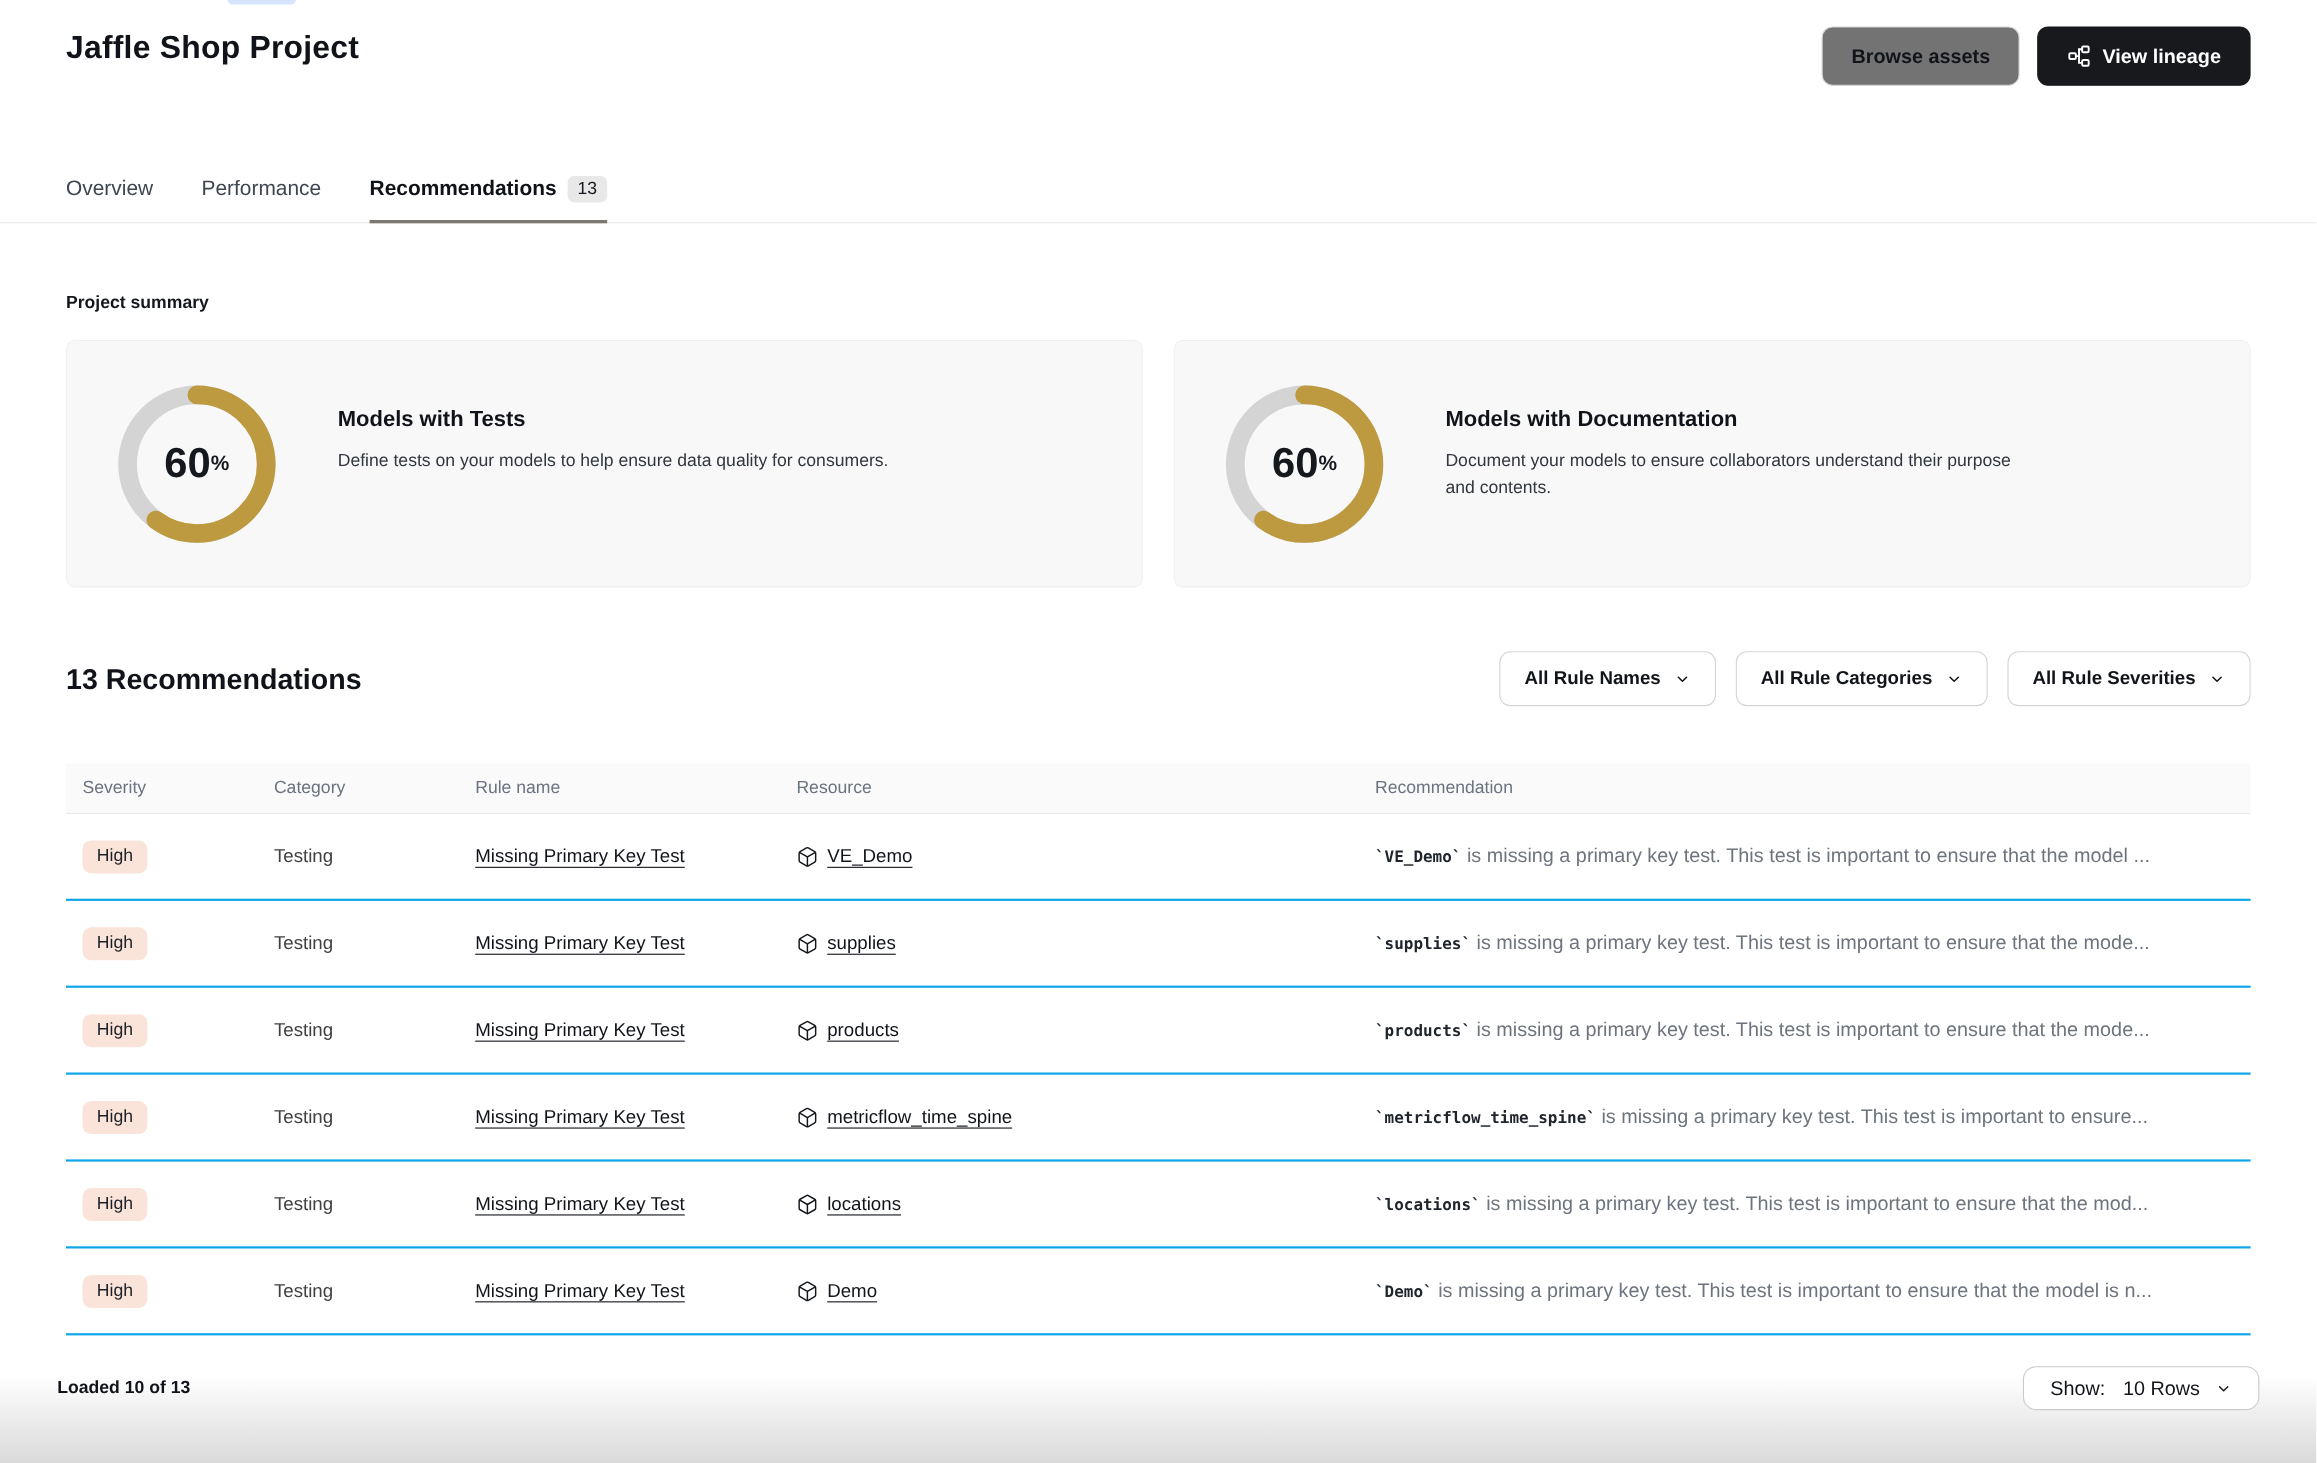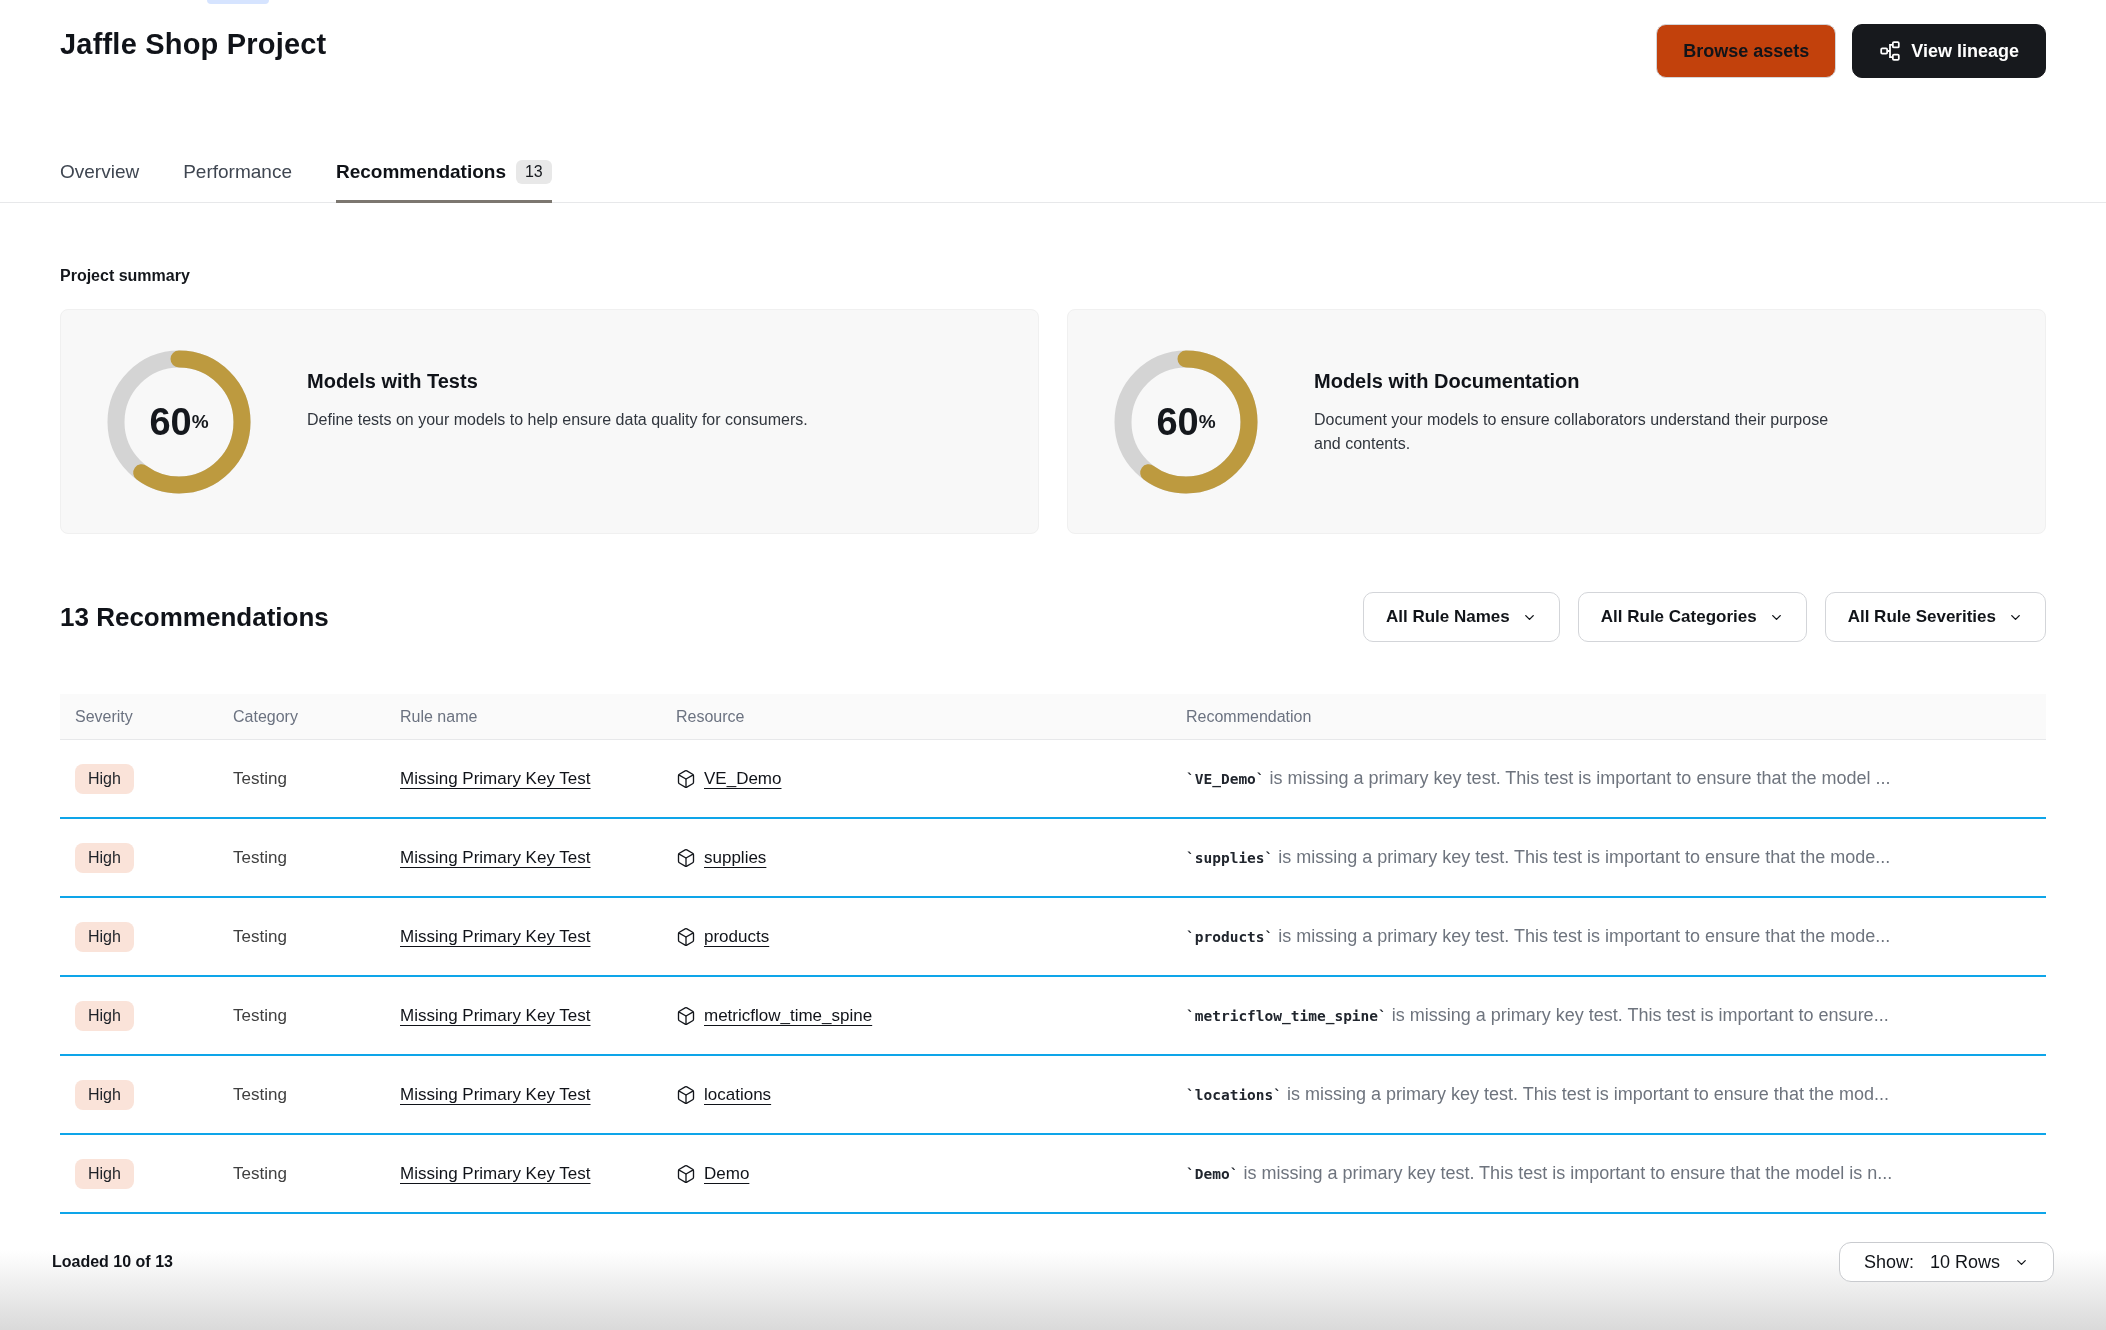--- a/index.html
+++ b/index.html
@@ -27,21 +27,21 @@
     padding: 28px 60px 0 60px;
   }
   .page-title { font-size: 29px; font-weight: 700; letter-spacing: 0.2px; color: #101319; }
   .header-actions { display: flex; gap: 16px; margin-top: -4px; }
   .btn {
     display: inline-flex; align-items: center; gap: 10px;
     height: 54px; padding: 0 26px;
     border-radius: 10px; font-size: 18px; font-weight: 600;
     cursor: pointer; white-space: nowrap;
   }
-  .btn-secondary { background: #c2410c; border: 1px solid #d3d5d9; color: #111419; }
+  .btn-secondary { background: #737373; border: 1px solid #d3d5d9; color: #111419; }
   .btn-primary { background: #17191d; border: 1px solid #17191d; color: #ffffff; }
   
   .tabs-row {
     display: flex; gap: 44px;
     margin-top: 82px;
     padding: 0 60px;
     border-bottom: 1px solid #e7e8ea;
   }
   .tab {
     display: inline-flex; align-items: center; gap: 10px;
@@ -94,20 +94,21 @@
     cursor: pointer; white-space: nowrap;
   }
   .chev { display: inline-flex; }
   
   .table { margin: 52px 60px 0 60px; }
   .thead, .trow {
     display: grid;
     grid-template-columns: 158px 167px 276px 510px 1fr;
     align-items: center;
     padding-left: 15px;
+    gap: 16px;
   }
   .thead {
     height: 46px;
     background: #fafafa;
     border-bottom: 1px solid #e7e8ea;
     color: #6b7280; font-size: 16px;
   }
   .trow { height: 79px; border-bottom: 2px solid #0ea5e9; }
   .badge {
     display: inline-block;

